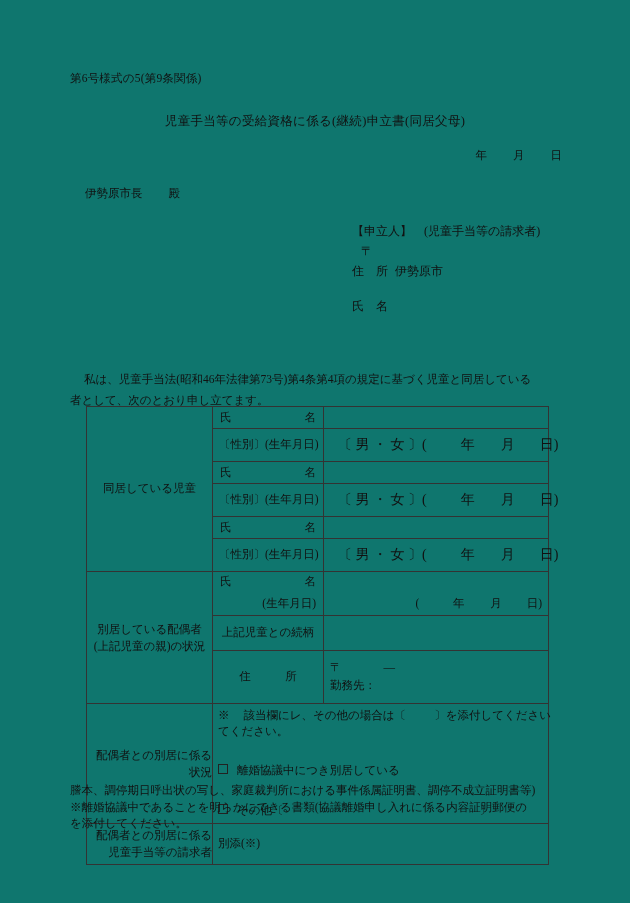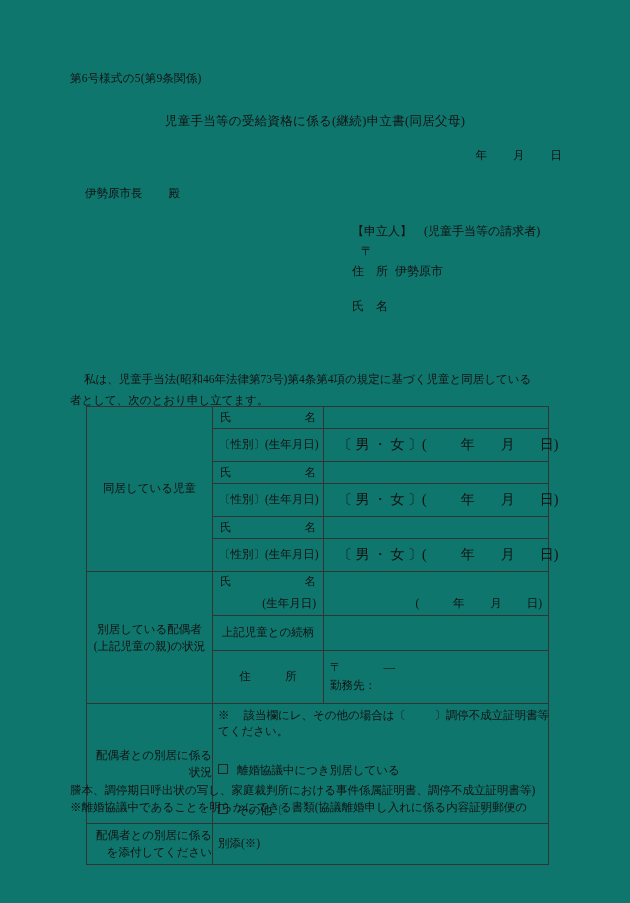--- a/index.html
+++ b/index.html
@@ -361,45 +361,46 @@
 
       <tr>
         <td class="lbl-left">
           <div class="lbl-2line">
             <div>配偶者との別居に係る</div>
             <div>状況</div>
           </div>
         </td>
         <td class="note-cell" colspan="2">
           <div class="n1">
-            <span>※</span><span class="sp1"></span><span>該当欄にレ、その他の場合は〔</span><span class="sp2"></span><span>〕調停不成立証明書等</span>
+            <span>※</span><span class="sp1"></span><span>該当欄にレ、その他の場合は〔</span><span class="sp2"></span><span>〕を添付してください</span>
           </div>
           <div>てください。</div>
           <div class="checks">
             <label class="chk">
               <span class="box"></span><span>離婚協議中につき別居している</span>
             </label>
             <label class="chk">
               <span class="box"></span><span>その他〔</span><span class="other-fill"></span><span>〕</span>
             </label>
           </div>
         </td>
       </tr>
 
       <tr>
         <td class="lbl-left">
           <div class="lbl-2line">
             <div>配偶者との別居に係る</div>
-            <div>を添付してください</div>
+            <div>児童手当等の請求者</div>
           </div>
         </td>
         <td class="doc-cell" colspan="2">別添(※)</td>
       </tr>
 
     </tbody>
   </table>
 
   <div class="footer-note">
     <div>謄本、調停期日呼出状の写し、家庭裁判所における事件係属証明書、調停不成立証明書等)</div>
     <div>※離婚協議中であることを明らかにできる書類(協議離婚申し入れに係る内容証明郵便の</div>
+    <div>を添付してください。</div>
   </div>
 
 </div>
 
 </body></html>

